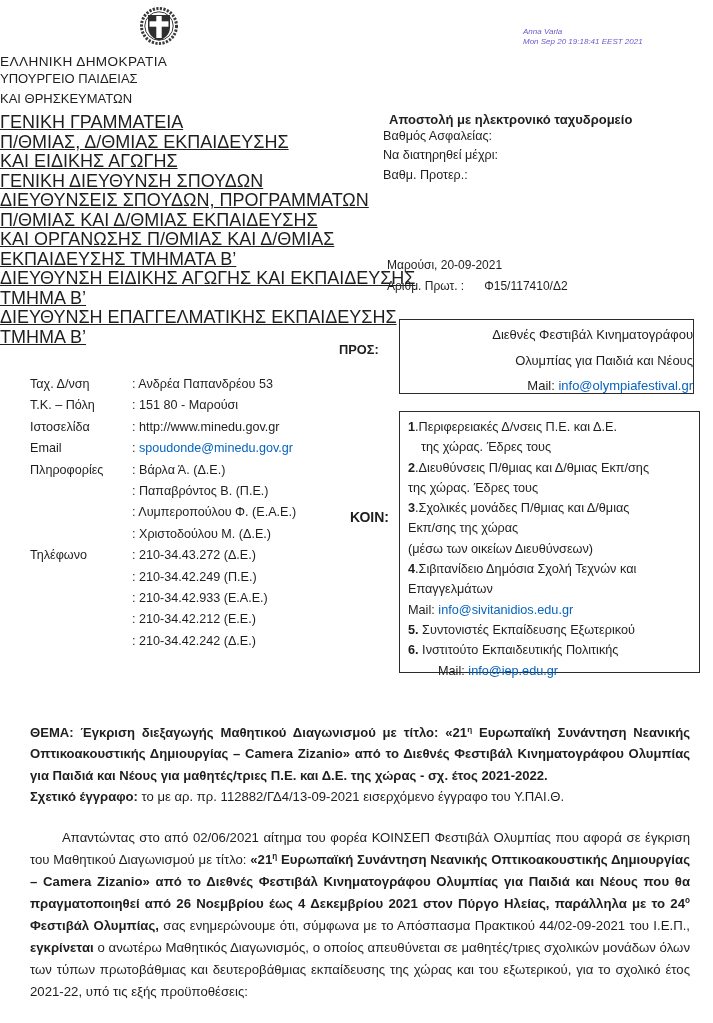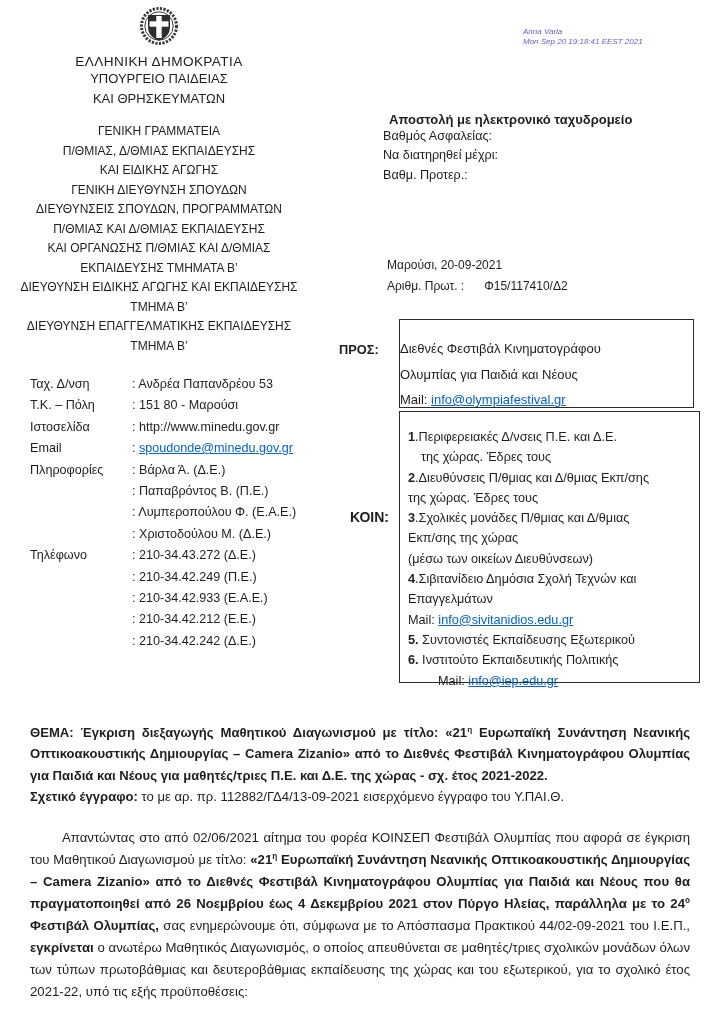--- a/index.html
+++ b/index.html
@@ -1,49 +1,49 @@
 <!DOCTYPE html>
 <html lang="el"><head>
 <meta charset="utf-8">
 <style>
   html,body{margin:0;padding:0;background:#e8e8e8;}
   .page{
     position:relative;width:713px;height:1023px;margin:0 auto;background:#ffffff;
     font-family:"Liberation Sans","DejaVu Sans",sans-serif;color:#1e1e1e;overflow:hidden;
   }
   
-  .hdr-left{position:absolute;left:0;top:4px;width:318px;text-align:center;}
+  .hdr-left{position:absolute;left:0;top:4px;width:318px;}
   .emblem{display:block;margin:0 auto 2px auto;}
   .republic{font-size:13.6px;letter-spacing:.4px;margin-top:2px;}
   .ministry{font-size:13px;line-height:20px;}
-  .units{margin-top:13px;font-size:12px;line-height:19.5px;}
+  .units{margin-top:4px;font-size:18px;line-height:19.5px;text-decoration:underline;}
   .units div{white-space:nowrap;}
   
   .stamp{position:absolute;left:523px;top:27px;width:185px;font-size:8px;font-style:italic;
          color:#6A5ACD;line-height:10px;}
   
   .delivery{position:absolute;left:389px;top:112px;font-weight:bold;font-size:13px;}
   .classif{position:absolute;left:383px;top:127px;font-size:12.6px;line-height:19.4px;}
   .dateblk{position:absolute;left:387px;top:255px;font-size:12px;line-height:21px;}
   .proto-val{margin-left:20px;}
   
   .pros-label{position:absolute;left:339px;top:342px;font-weight:bold;font-size:12.8px;}
   .koin-label{position:absolute;left:350px;top:509px;font-weight:bold;font-size:14px;}
   .pros-box{position:absolute;left:399px;top:319px;width:293px;height:71px;border:1.6px solid #2b2b2b;
-            text-align:left;font-size:13px;line-height:25.5px;padding-top:16px;}
+            text-align:right;font-size:13px;line-height:25.5px;padding-top:2px;}
   .koin-box{position:absolute;left:399px;top:411px;width:291px;height:255px;border:1.6px solid #2b2b2b;
-            font-size:12.7px;line-height:20.3px;padding:15px 0 0 8px;}
+            font-size:12.7px;line-height:20.3px;padding:5px 0 0 8px;}
   .koin-box .ind1{padding-left:13px;}
   .koin-box .ind2{padding-left:30px;}
   
   .contact{position:absolute;left:30px;top:374px;width:320px;font-size:12.6px;line-height:21.4px;}
   .c-row{white-space:nowrap;}
   .c-label{display:inline-block;width:102px;}
   
-  .link{color:#0563C1;text-decoration:underline;cursor:pointer;}
+  .link{color:#0563C1;cursor:pointer;}
   
   .main{position:absolute;left:30px;top:722px;width:660px;font-size:13.1px;}
   .main p{margin:0;text-align:justify;}
   .subject{font-weight:bold;line-height:21.4px;}
   .refline{line-height:21.4px;}
   .bodytext{margin-top:19px !important;line-height:22px;text-indent:32px;font-size:13.2px;}
   .b{font-weight:bold;}
   sup{font-size:62%;line-height:0;}
 </style>
 </head>

